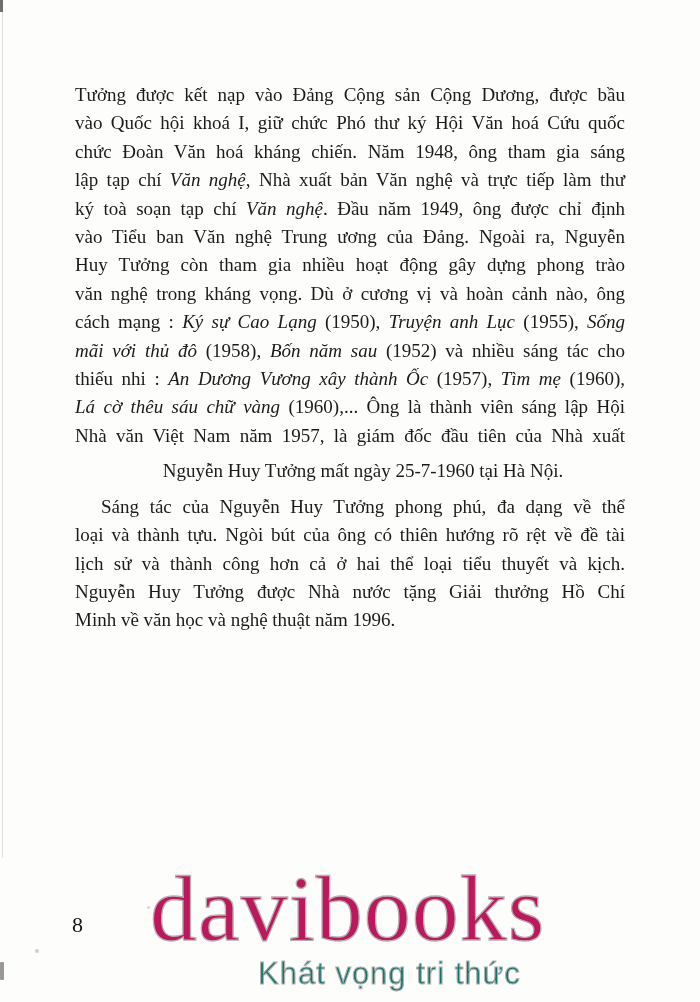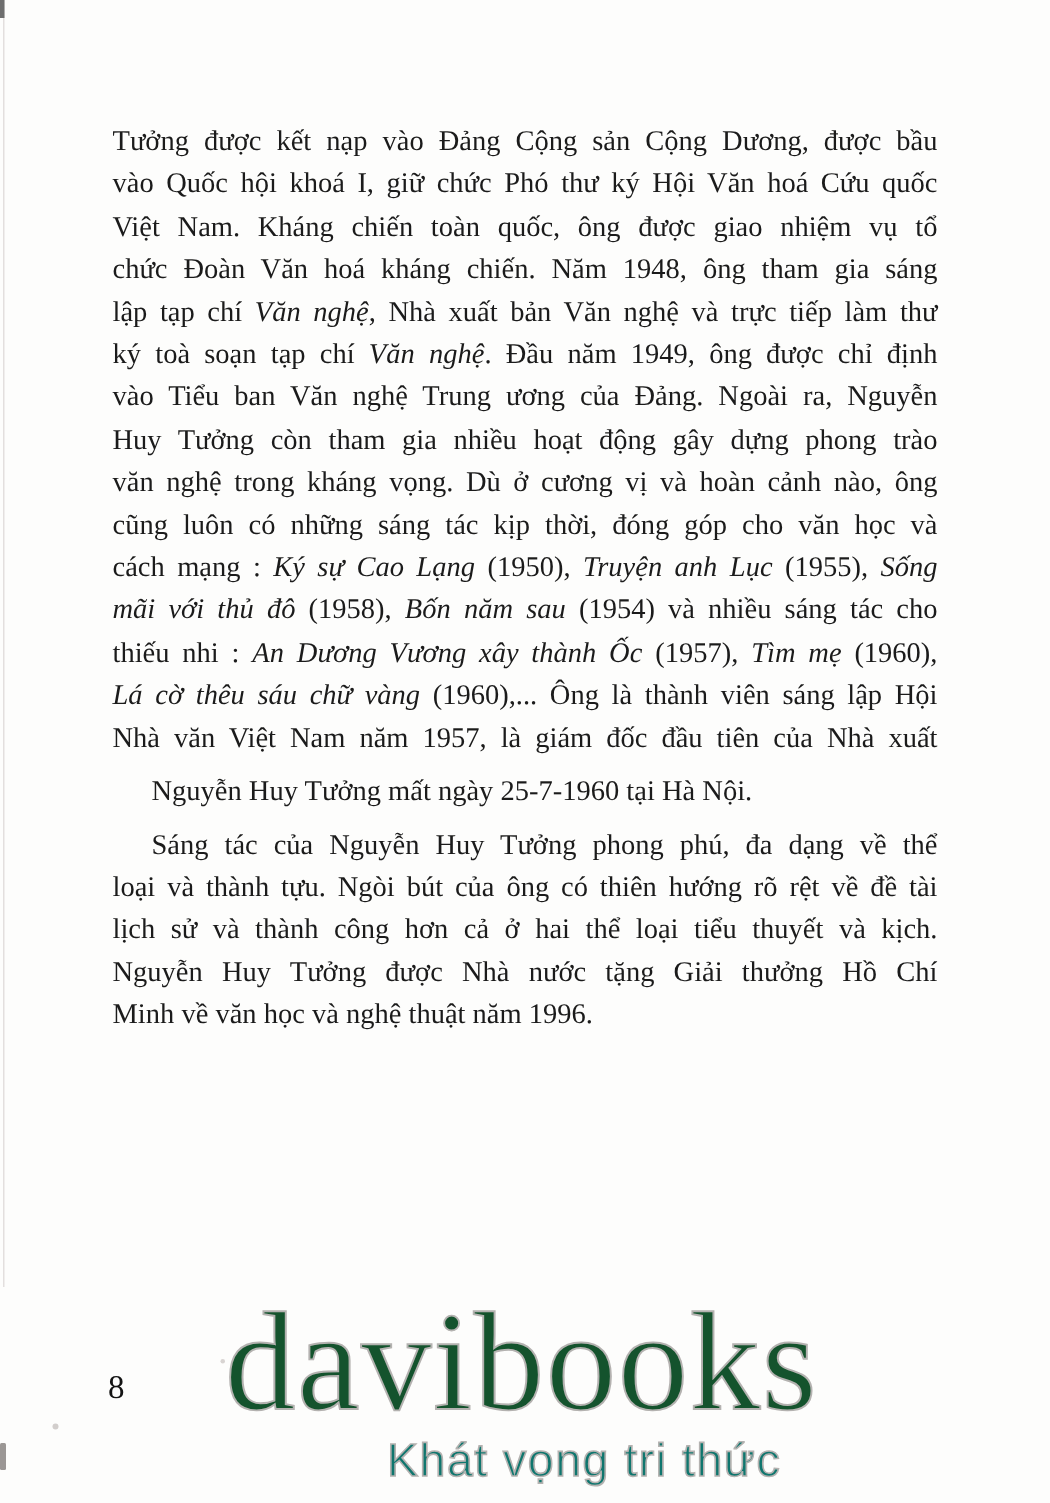--- a/index.html
+++ b/index.html
@@ -72,20 +72,21 @@
   .line {
     text-align: left;
   }
   .line.j {
     text-align: justify;
     text-align-last: justify;
     text-justify: inter-word;
   }
   .line.ind {
     text-indent: 26px;
+    text-align: center;
   }
   .line.pgap {
     margin-top: 7px;
   }
   .line i {
     font-style: italic;
   }
   
   .page-number {
     position: absolute;
@@ -96,21 +97,21 @@
   }
   
   .wm-brand {
     position: absolute;
     left: 150px;
     top: 861px;
     font-family: "Liberation Serif", "DejaVu Serif", serif;
     font-size: 94px;
     line-height: 1;
     letter-spacing: 1px;
-    color: #14532d;
+    color: #be185d;
     -webkit-text-stroke: 1.3px #b4b2b0;
   }
   .wm-tagline {
     position: absolute;
     left: 258px;
     top: 956px;
     font-family: "Liberation Sans", "DejaVu Sans", sans-serif;
     font-size: 31px;
     line-height: 1.15;
     letter-spacing: 1px;
@@ -128,30 +129,28 @@
   <div class="edge-mark"></div>
   <div class="speck-1"></div>
   <div class="speck-2"></div>
 
   <div class="wm-brand">davibooks</div>
   <div class="wm-tagline">Khát vọng tri thức</div>
 
   <div class="text-block">
       <div class="line j"><span>Tưởng được kết nạp vào Đảng Cộng sản Cộng Dương, được bầu</span></div>
       <div class="line j"><span>vào Quốc hội khoá I, giữ chức Phó thư ký Hội Văn hoá Cứu quốc</span></div>
-      <div class="line j"><span>Việt Nam. Kháng chiến toàn quốc, ông được giao nhiệm vụ tổ</span></div>
       <div class="line j"><span>chức Đoàn Văn hoá kháng chiến. Năm 1948, ông tham gia sáng</span></div>
       <div class="line j"><span>lập tạp chí </span><i>Văn nghệ</i><span>, Nhà xuất bản Văn nghệ và trực tiếp làm thư</span></div>
       <div class="line j"><span>ký toà soạn tạp chí </span><i>Văn nghệ</i><span>. Đầu năm 1949, ông được chỉ định</span></div>
       <div class="line j"><span>vào Tiểu ban Văn nghệ Trung ương của Đảng. Ngoài ra, Nguyễn</span></div>
       <div class="line j"><span>Huy Tưởng còn tham gia nhiều hoạt động gây dựng phong trào</span></div>
       <div class="line j"><span>văn nghệ trong kháng vọng. Dù ở cương vị và hoàn cảnh nào, ông</span></div>
-      <div class="line j"><span>cũng luôn có những sáng tác kịp thời, đóng góp cho văn học và</span></div>
       <div class="line j"><span>cách mạng : </span><i>Ký sự Cao Lạng</i><span> (1950), </span><i>Truyện anh Lục</i><span> (1955), </span><i>Sống</i></div>
-      <div class="line j"><i>mãi với thủ đô</i><span> (1958), </span><i>Bốn năm sau</i><span> (1954) và nhiều sáng tác cho</span></div>
+      <div class="line j"><i>mãi với thủ đô</i><span> (1958), </span><i>Bốn năm sau</i><span> (1952) và nhiều sáng tác cho</span></div>
       <div class="line j"><span>thiếu nhi : </span><i>An Dương Vương xây thành Ốc</i><span> (1957), </span><i>Tìm mẹ</i><span> (1960),</span></div>
       <div class="line j"><i>Lá cờ thêu sáu chữ vàng</i><span> (1960),... Ông là thành viên sáng lập Hội</span></div>
       <div class="line j"><span>Nhà văn Việt Nam năm 1957, là giám đốc đầu tiên của Nhà xuất</span></div>
       <div class="line ind pgap"><span>Nguyễn Huy Tưởng mất ngày 25-7-1960 tại Hà Nội.</span></div>
       <div class="line j ind pgap"><span>Sáng tác của Nguyễn Huy Tưởng phong phú, đa dạng về thể</span></div>
       <div class="line j"><span>loại và thành tựu. Ngòi bút của ông có thiên hướng rõ rệt về đề tài</span></div>
       <div class="line j"><span>lịch sử và thành công hơn cả ở hai thể loại tiểu thuyết và kịch.</span></div>
       <div class="line j"><span>Nguyễn Huy Tưởng được Nhà nước tặng Giải thưởng Hồ Chí</span></div>
       <div class="line"><span>Minh về văn học và nghệ thuật năm 1996.</span></div>
     </div>

